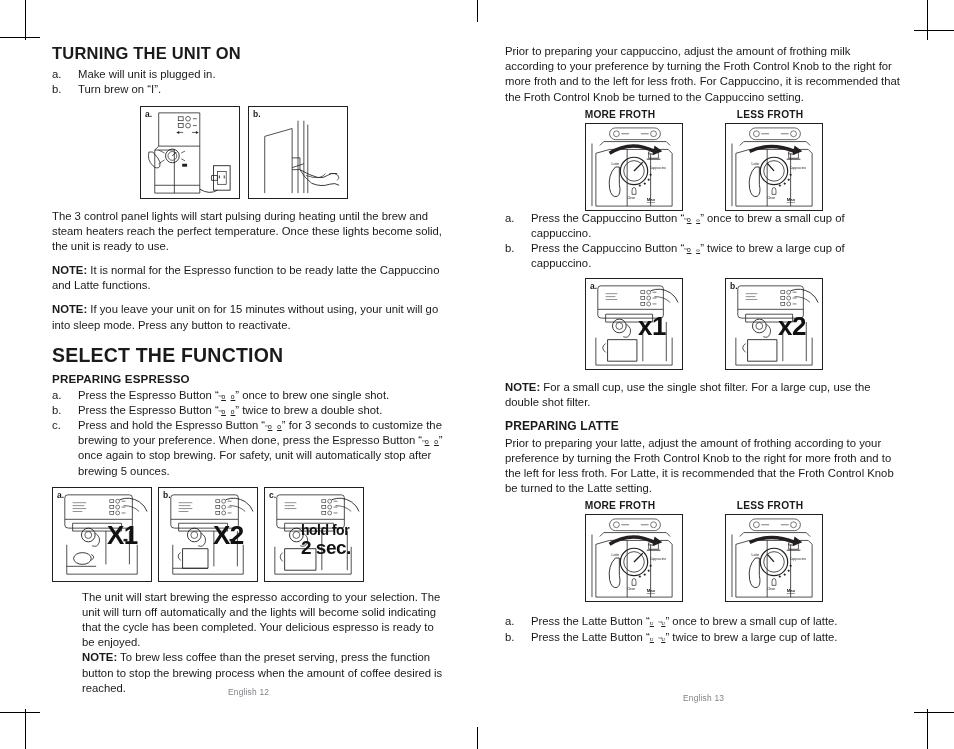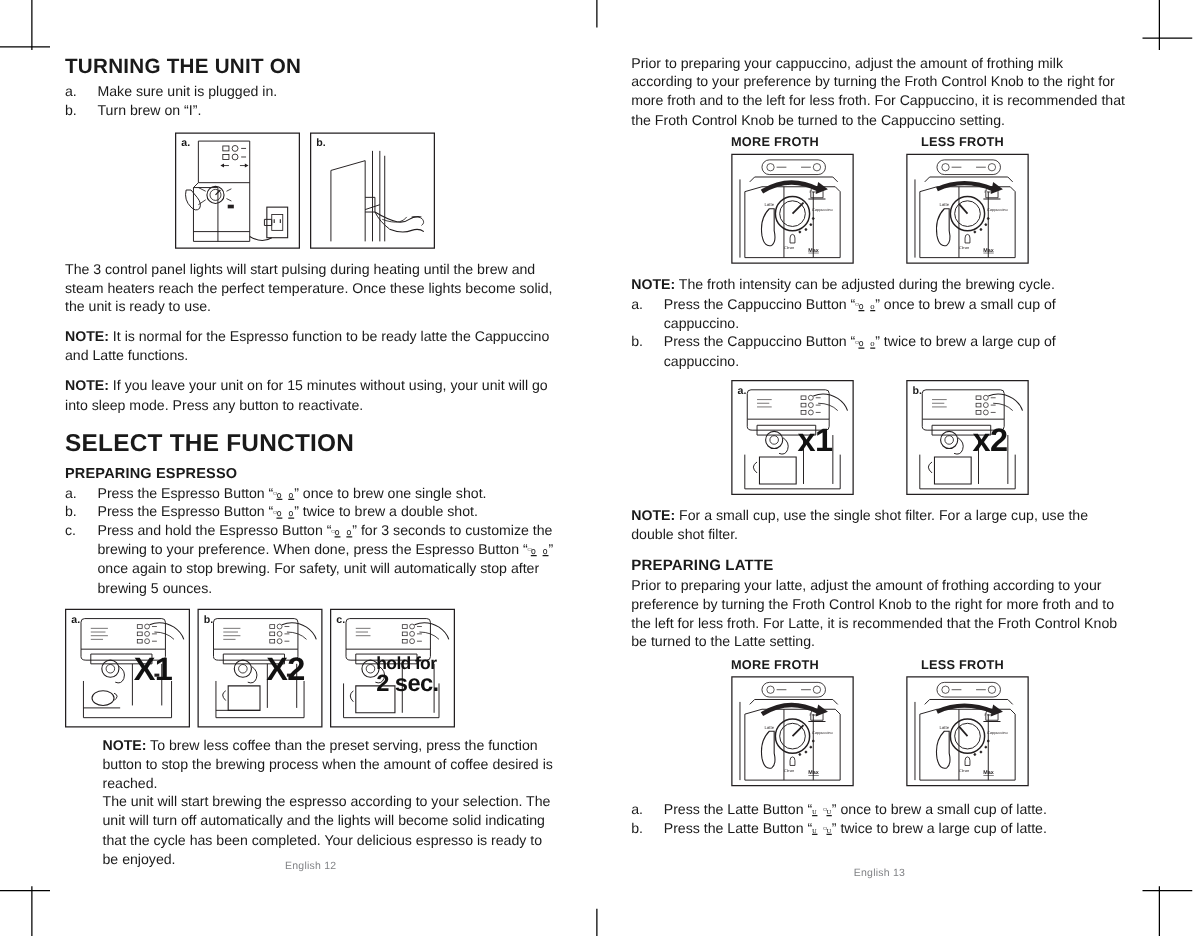--- a/index.html
+++ b/index.html
@@ -158,21 +158,21 @@
 <div class="crop v" style="left:477px;top:0;height:22px;"></div>
 <div class="crop v" style="left:477px;bottom:0;height:22px;"></div>
 
 <div class="page page-left">
 
   <h1 class="section">TURNING THE UNIT ON</h1>
 
   <ol class="alpha">
     <li>
       <span class="mk">a.</span>
-      <span>Make sure unit is plugged in.</span>
+      <span>Make will unit is plugged in.</span>
     </li>
     <li>
       <span class="mk">b.</span>
       <span>Turn brew on “I”.</span>
     </li>
   </ol>
 
   <div class="figrow" style="margin-top:8px;margin-left:88px;">
 
     <div class="figbox" style="width:100px;height:93px;">
@@ -370,25 +370,25 @@
           <path d="M18 66 q-5 4 0 9" stroke-width="0.8"></path>
           <path d="M58 44 L58 84 M84 44 L84 84"></path>
           <path d="M68 12 q10 -4 20 2 q6 4 8 10" stroke-width="0.9"></path>
           <path d="M72 18 q10 0 16 6" stroke-width="0.7"></path>
         </g>
       </svg>
     </div>
   </div>
 
   <div class="indentblock" style="margin-top:8px;">
+    <p class="body tight" style="margin-bottom:0;">The unit will start brewing the espresso according to your selection. The unit will turn off automatically and the lights will become solid indicating that the cycle has been completed. Your delicious espresso is ready to be enjoyed.</p>
     <p class="body last">
       <span class="nb">NOTE:</span>
       <span>To brew less coffee than the preset serving, press the function button to stop the brewing process when the amount of coffee desired is reached.</span>
     </p>
-    <p class="body tight" style="margin-bottom:0;">The unit will start brewing the espresso according to your selection. The unit will turn off automatically and the lights will become solid indicating that the cycle has been completed. Your delicious espresso is ready to be enjoyed.</p>
   </div>
 </div>
 
 <div class="page page-right">
 
 
   <p class="body" style="margin-bottom:4px;">Prior to preparing your cappuccino, adjust the amount of frothing milk according to your preference by turning the Froth Control Knob to the right for more froth and to the left for less froth. For Cappuccino, it is recommended that the Froth Control Knob be turned to the Cappuccino setting.</p>
 
   <div class="caplabel-row" style="margin-left:56px;">
     <span class="caplabel" style="width:118px;">MORE FROTH</span>
@@ -469,24 +469,20 @@
           <text x="26" y="42" font-size="3.6">Latte</text>
           <text x="65" y="46" font-size="3.2">Cappuccino</text>
           <text x="63" y="31.5" font-size="3">Froth</text>
           <text x="42" y="77" font-size="3.2">Clean</text>
           <text x="62" y="79" font-size="4.4" font-weight="bold" text-decoration="underline">Max</text>
         </g>
       </svg>
     </div>
   </div>
 
-  <p class="body" style="margin-top:10px;margin-bottom:1px;">
-    <span class="nb">NOTE:</span>
-    <span>The froth intensity can be adjusted during the brewing cycle.</span>
-  </p>
 
   <ol class="alpha">
     <li>
       <span class="mk">a.</span>
       <span>Press the Cappuccino Button “</span><span class="btnglyph"><span class="ovr">▭</span><u>o</u>&nbsp;<u>ᴏ</u></span><span>” once to brew a small cup of cappuccino.</span>
     </li>
     <li>
       <span class="mk">b.</span>
       <span>Press the Cappuccino Button “</span><span class="btnglyph"><span class="ovr">▭</span><u>o</u>&nbsp;<u>ᴏ</u></span><span>” twice to brew a large cup of cappuccino.</span>
     </li>

